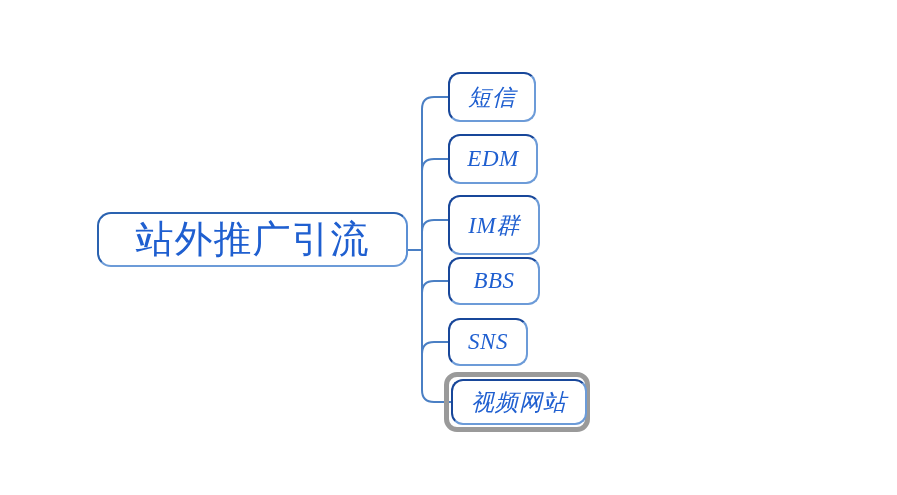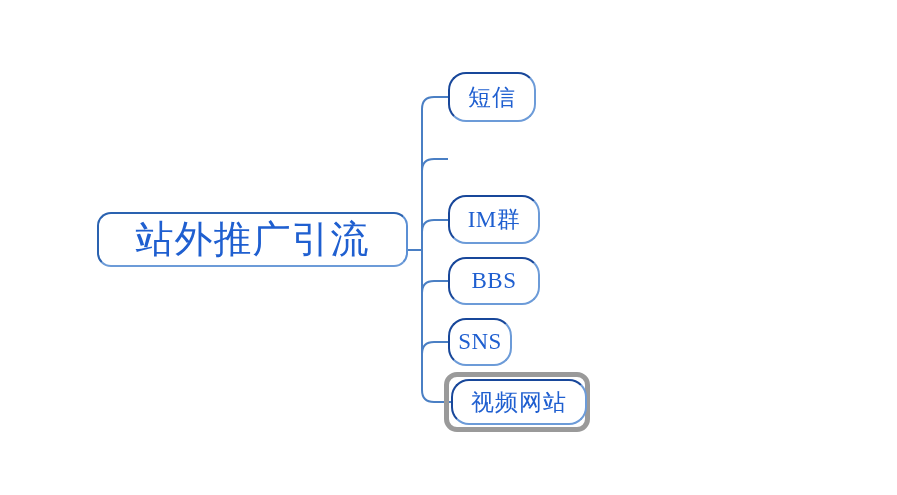--- a/index.html
+++ b/index.html
@@ -48,22 +48,23 @@
     border-bottom-color: #6c9bd8;
     border-right-color: #5b8fd4;
     border-radius: 14px;
     font-size: 38px;
   }
 
   .node-child {
     border: 2px solid #18479a;
     border-bottom-color: #6c9bd8;
     border-right-color: #6c9bd8;
-    border-radius: 18px;
+    border-radius: 12px;
     font-size: 23px;
+    font-style: italic;
   }
 
   .node-cjk {
     letter-spacing: 1px;
   }
 
   
   .sel-halo {
     position: absolute;
     box-sizing: border-box;
@@ -93,24 +94,25 @@
 
     <path d="M 422 354 Q 422 342 434 342 L 448 342" fill="none" stroke="#4a7fc4" stroke-width="2"></path>
 
     <path d="M 422 390 Q 422 402 434 402 L 451 402" fill="none" stroke="#4a7fc4" stroke-width="2"></path>
   </svg>
 
   <div class="node node-root node-cjk">站外推广引流</div>
 
   <div class="node node-child node-cjk" style="left:448px; top:72px; width:88px; height:50px;">短信</div>
 
+  <div class="node node-child" style="left:448px; top:134px; width:90px; height:50px;">EDM</div>
 
-  <div class="node node-child" style="left:448px; top:195px; width:92px; height:49px;">IM群</div>
+  <div class="node node-child" style="left:448px; top:195px; width:92px; height:60px;">IM群</div>
 
   <div class="node node-child" style="left:448px; top:257px; width:92px; height:48px;">BBS</div>
 
-  <div class="node node-child" style="left:448px; top:318px; width:64px; height:48px;">SNS</div>
+  <div class="node node-child" style="left:448px; top:318px; width:80px; height:48px;">SNS</div>
 
   <div class="sel-halo" style="left:444px; top:372px; width:146px; height:60px;"></div>
 
   <div class="node node-child node-cjk" style="left:451px; top:379px; width:136px; height:46px;">视频网站</div>
 
 </div>
 
 </body></html>

